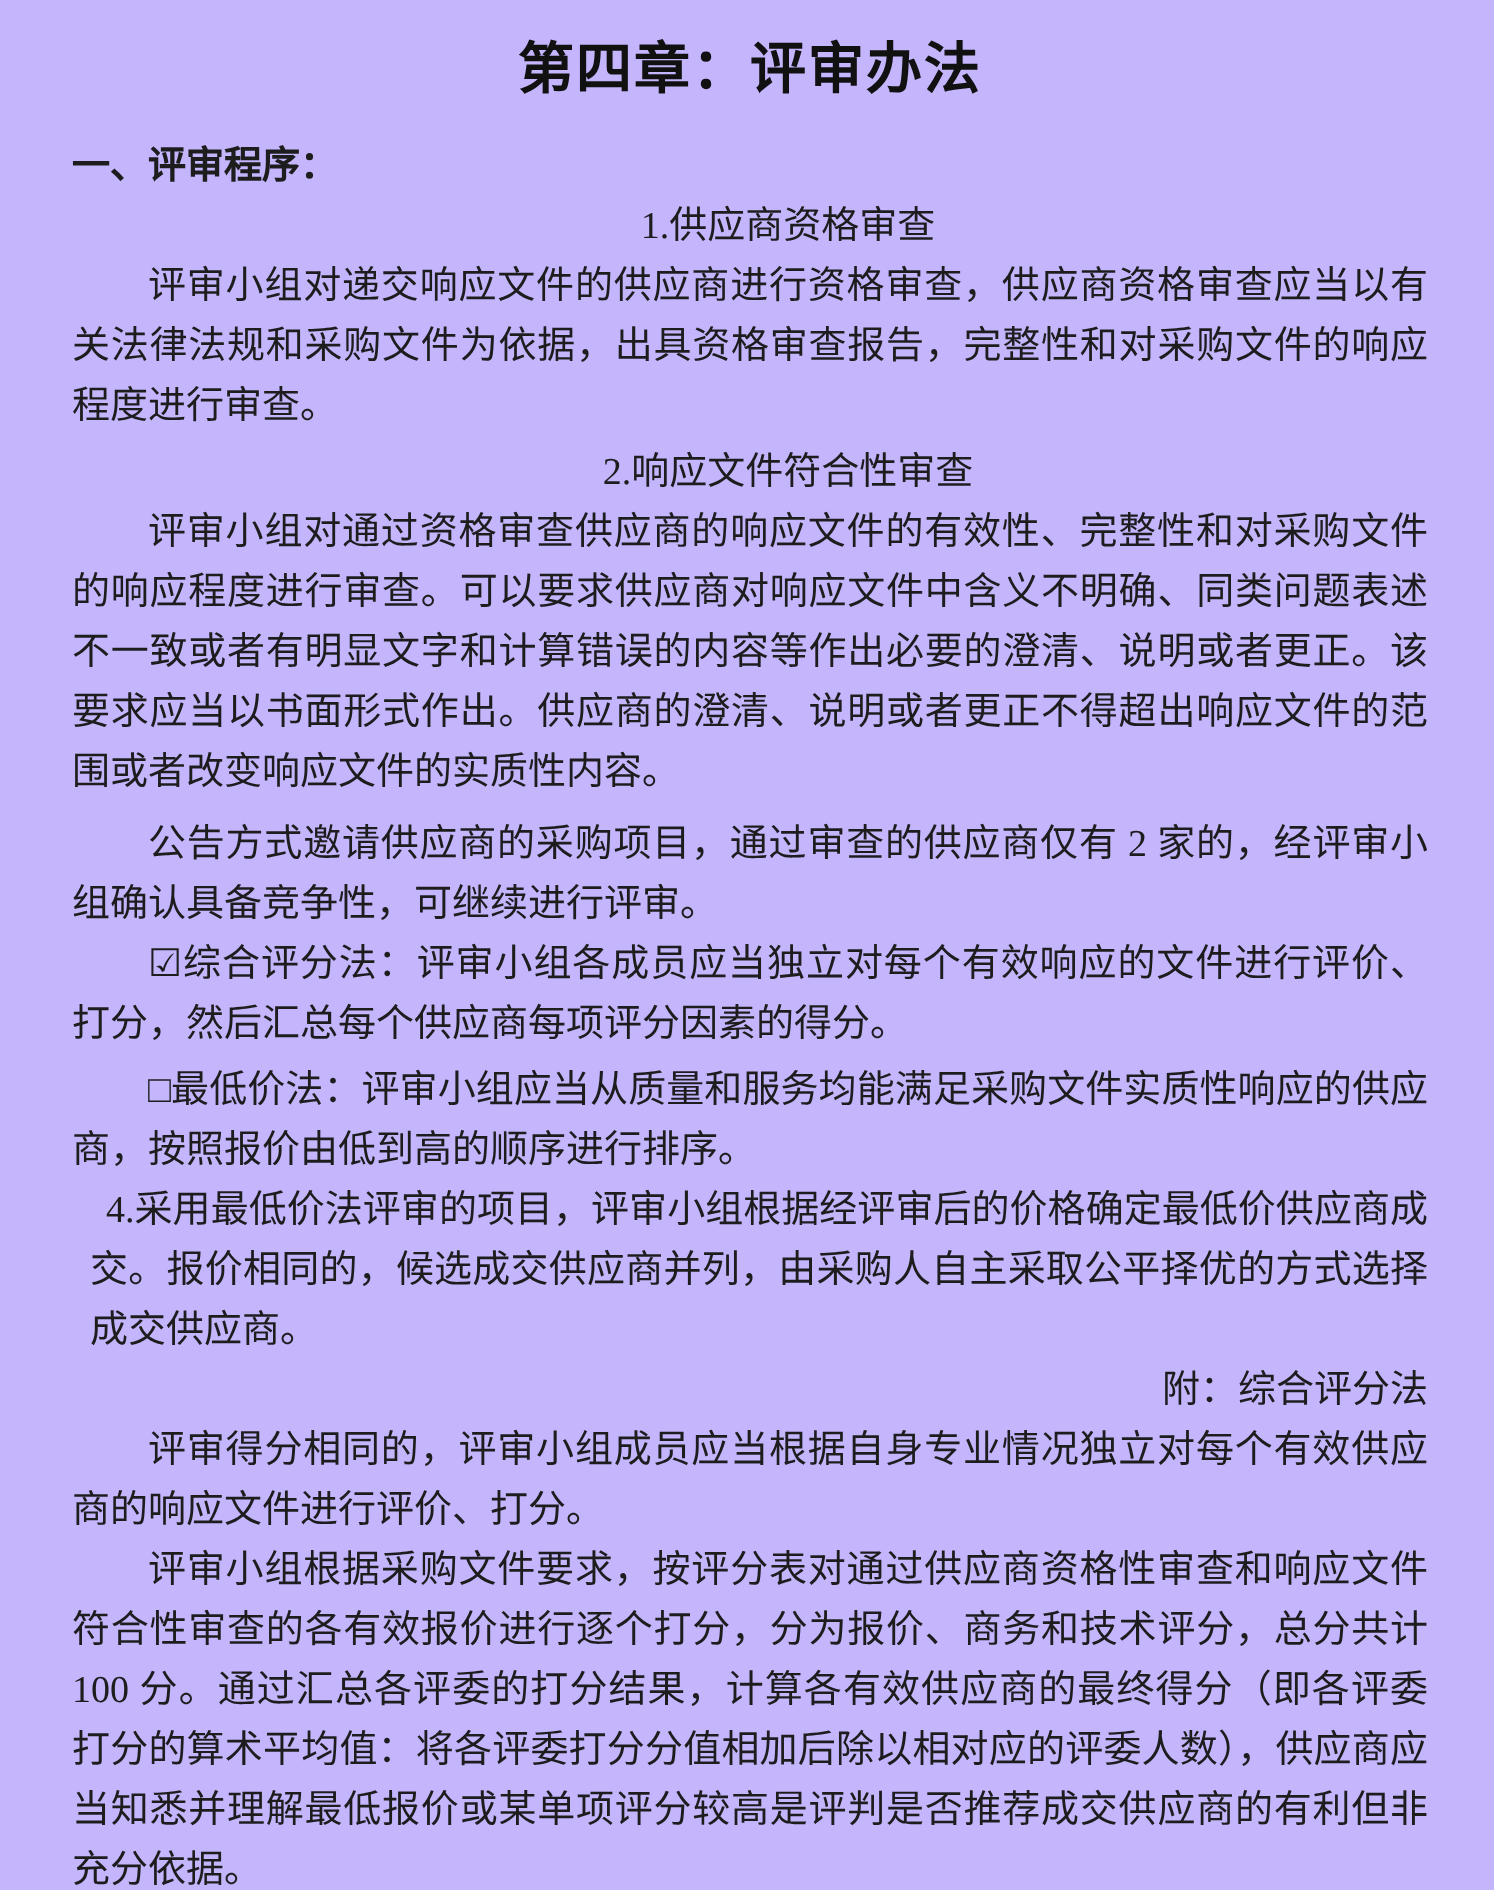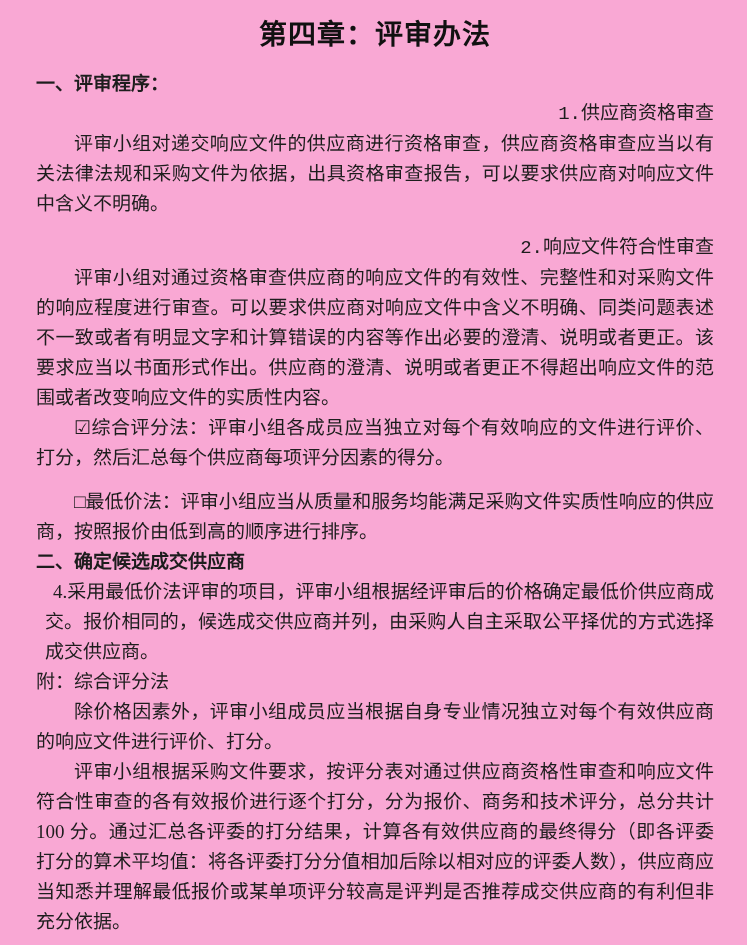--- a/index.html
+++ b/index.html
@@ -10,21 +10,21 @@
   body {
     width: 747px;
     height: 945px;
     overflow: hidden;
   }
   .page {
     box-sizing: border-box;
     width: 747px;
     height: 945px;
     padding: 8px 33px 0 36px;
-    background: #f9a8d4;
+    background: #c4b5fd;
     color: #1d1d1d;
     font-family: "Liberation Serif", "DejaVu Serif", serif;
   }
   .title {
     font-size: 28px;
     font-weight: bold;
     text-align: center;
     letter-spacing: 1px;
     margin: 4px 0 17px 0;
     color: #111111;
@@ -37,67 +37,66 @@
     text-justify: inter-ideograph;
     word-break: break-all;
   }
   p.h1 {
     font-weight: bold;
     text-align: left;
     text-indent: 0;
   }
   p.sub {
     text-indent: 2em;
-    text-align: right;
-    font-family: Liberation Mono, monospace;
+    text-align: center;
   }
   p.body {
     text-indent: 2em;
   }
   p.flush {
     text-indent: 0;
-    text-align: left;
+    text-align: right;
   }
   p.hang {
     margin-left: 9px;
     text-indent: 8px;
   }
-  .mt-sm { margin-top: 14px; }
+  .mt-sm { margin-top: 3px; }
   .mt-md { margin-top: 6px; }
   .box {
     display: inline;
   }
 </style>
 </head>
 <body>
 
 <div class="page">
 
   <h1 class="title">第四章：评审办法</h1>
 
   <p class="h1">一、评审程序：</p>
 
   <p class="sub">1.供应商资格审查</p>
 
-  <p class="body">评审小组对递交响应文件的供应商进行资格审查，供应商资格审查应当以有关法律法规和采购文件为依据，出具资格审查报告，可以要求供应商对响应文件中含义不明确。</p>
+  <p class="body">评审小组对递交响应文件的供应商进行资格审查，供应商资格审查应当以有关法律法规和采购文件为依据，出具资格审查报告，完整性和对采购文件的响应程度进行审查。</p>
 
   <p class="sub mt-sm">2.响应文件符合性审查</p>
 
   <p class="body">评审小组对通过资格审查供应商的响应文件的有效性、完整性和对采购文件的响应程度进行审查。可以要求供应商对响应文件中含义不明确、同类问题表述不一致或者有明显文字和计算错误的内容等作出必要的澄清、说明或者更正。该要求应当以书面形式作出。供应商的澄清、说明或者更正不得超出响应文件的范围或者改变响应文件的实质性内容。</p>
 
+  <p class="body mt-md">公告方式邀请供应商的采购项目，通过审查的供应商仅有 2 家的，经评审小组确认具备竞争性，可继续进行评审。</p>
 
 
   <p class="body"><span class="box">☑</span><span>综合评分法：评审小组各成员应当独立对每个有效响应的文件进行评价、打分，然后汇总每个供应商每项评分因素的得分。</span></p>
 
   <p class="body mt-sm"><span class="box">□</span><span>最低价法：评审小组应当从质量和服务均能满足采购文件实质性响应的供应商，按照报价由低到高的顺序进行排序。</span></p>
 
-  <p class="h1">二、确定候选成交供应商</p>
 
   <p class="hang">4.采用最低价法评审的项目，评审小组根据经评审后的价格确定最低价供应商成交。报价相同的，候选成交供应商并列，由采购人自主采取公平择优的方式选择成交供应商。</p>
 
 
   <p class="flush">附：综合评分法</p>
 
-  <p class="body">除价格因素外，评审小组成员应当根据自身专业情况独立对每个有效供应商的响应文件进行评价、打分。</p>
+  <p class="body">评审得分相同的，评审小组成员应当根据自身专业情况独立对每个有效供应商的响应文件进行评价、打分。</p>
 
   <p class="body">评审小组根据采购文件要求，按评分表对通过供应商资格性审查和响应文件符合性审查的各有效报价进行逐个打分，分为报价、商务和技术评分，总分共计 100 分。通过汇总各评委的打分结果，计算各有效供应商的最终得分（即各评委打分的算术平均值：将各评委打分分值相加后除以相对应的评委人数），供应商应当知悉并理解最低报价或某单项评分较高是评判是否推荐成交供应商的有利但非充分依据。</p>
 
 </div>
 
 </body></html>

